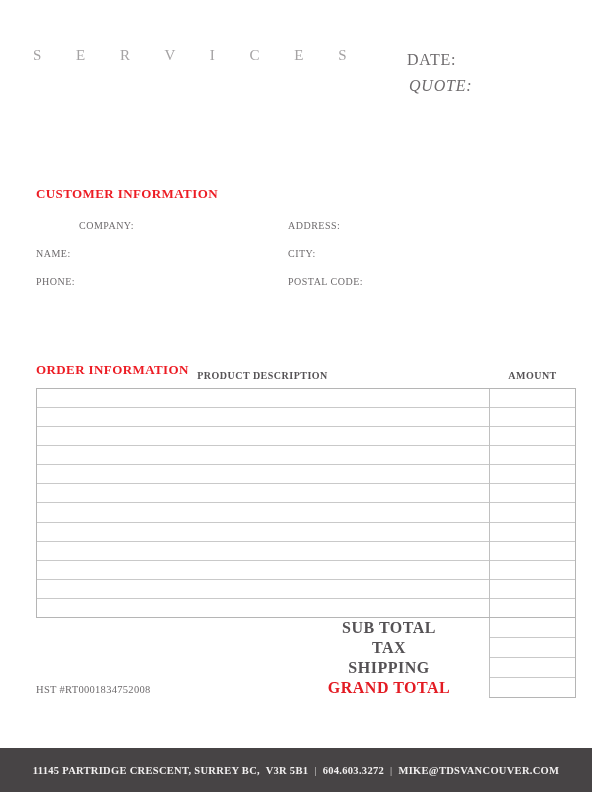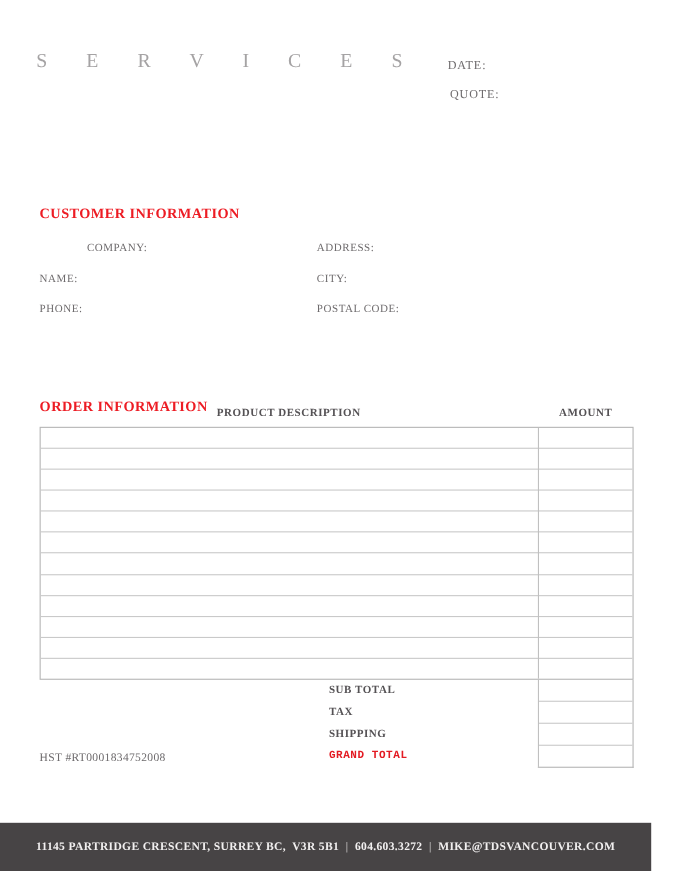--- a/index.html
+++ b/index.html
@@ -17,28 +17,28 @@
     font-size:22px;letter-spacing:5px;color:#a5a3a4;line-height:24px;
   }
   .logo-dynamic{
     font-size:40px;color:#3f3c3e;line-height:42px;letter-spacing:0px;white-space:nowrap;
   }
   .logo-n{
     color:#cb2229;font-size:48px;display:inline-block;line-height:0;
     transform:translateY(3px);margin:0 -2px;
   }
   .logo-services{
-    font-size:18px;letter-spacing:15.5px;color:#a5a3a4;line-height:18px;
+    font-size:15px;letter-spacing:15.5px;color:#a5a3a4;line-height:18px;
     margin-top:2px;white-space:nowrap;
   }
 
   
-  .meta-label{color:#6e6b6d;font-size:11px;letter-spacing:0.8px;line-height:12px;}
+  .meta-label{color:#6e6b6d;font-size:16px;letter-spacing:0.8px;line-height:12px;}
   .meta-date{left:407px;top:54px;}
-  .meta-quote{left:409px;top:80px;}
+  .meta-quote{left:409px;top:80px;font-style:italic;}
 
   
   .section-title{
     color:#ed1c24;font-weight:bold;font-size:13px;letter-spacing:0.4px;line-height:14px;
   }
   .customer-title{left:36px;top:187px;}
   .order-title{left:36px;top:338px;margin-top:25px;}
 
   
   .field-label{color:#6e6b6d;font-size:10px;letter-spacing:0.5px;line-height:12px;}
@@ -56,24 +56,24 @@
     border:1px solid #b5b5b5;box-sizing:border-box;
     display:flex;flex-direction:column;
   }
   .trow{flex:1;border-bottom:1px solid #c9c9c9;}
   .trow:last-child{border-bottom:none;}
   .tdivider{left:452px;top:0;bottom:0;width:1px;background:#c0c0c0;position:absolute;}
 
   
   .totals-labels{left:299px;top:618px;width:180px;}
   .total-label{
-    height:20px;line-height:20px;text-align:left;
-    color:#555255;font-weight:bold;font-size:10px;letter-spacing:0.5px;
+    height:20px;line-height:20px;text-align:center;
+    color:#555255;font-weight:bold;font-size:16px;letter-spacing:0.5px;
   }
-  .total-label.grand{color:#e31b23;font-family:Liberation Mono, monospace;}
+  .total-label.grand{color:#e31b23;}
   .totals-box{
     left:489px;top:618px;width:87px;height:80px;box-sizing:border-box;
     border-left:1px solid #c0c0c0;border-right:1px solid #b5b5b5;border-bottom:1px solid #b5b5b5;
     display:flex;flex-direction:column;
   }
   .totals-box .tcell{flex:1;border-bottom:1px solid #c9c9c9;}
   .totals-box .tcell:last-child{border-bottom:none;}
 
   
   .hst{left:36px;top:684px;color:#6e6b6d;font-size:10.5px;letter-spacing:0.3px;line-height:12px;}

